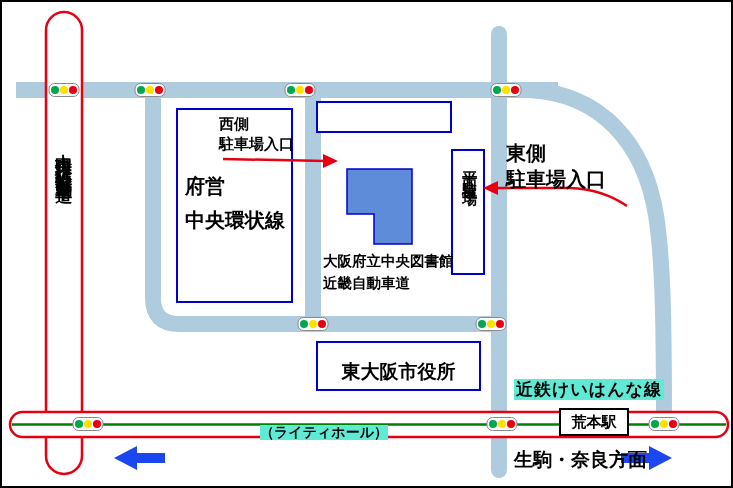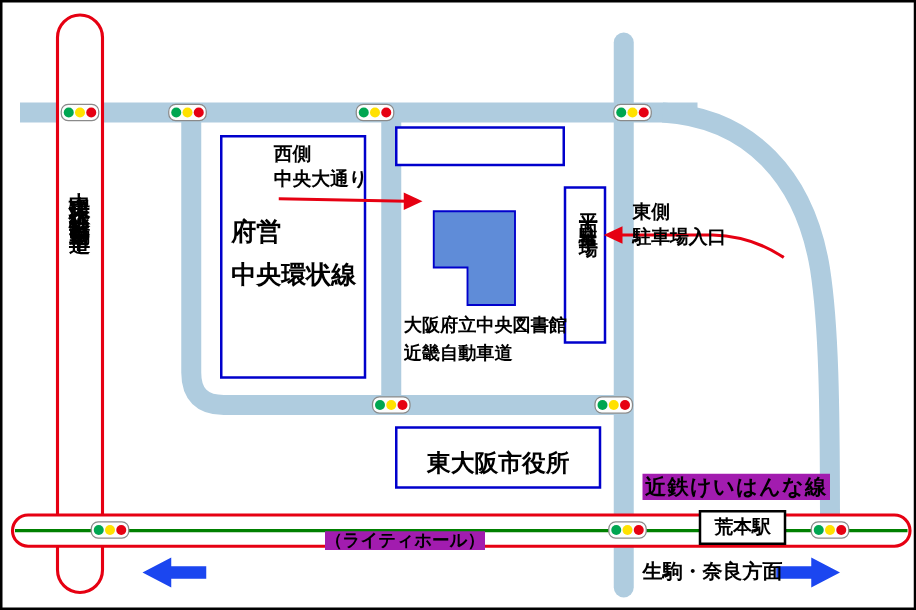--- a/index.html
+++ b/index.html
@@ -36,21 +36,21 @@
     position:absolute;
     color:#000;
     font-weight:bold;
     white-space:nowrap;
     line-height:1.25;
   }
   .pre{white-space:pre-line;}
   .vert{writing-mode:vertical-rl;text-orientation:mixed;}
   .vertup{writing-mode:vertical-rl;text-orientation:upright;}
   .center{display:flex;align-items:center;justify-content:center;}
-  .whitebg{background:#a21caf;}
+  .whitebg{background:#5eead4;}
 </style>
 </head>
 <body>
 
 <div class="stage">
 
   <svg width="733" height="488" viewBox="0 0 733 488">
 
     <path class="road" d="M14 88 H556"></path>
     <path class="road" d="M528 88 C598 92 642 140 654 213 C661 258 662 320 662 422"></path>
@@ -132,35 +132,35 @@
         <circle class="sr" cx="9" cy="0" r="4"></circle>
     </g>
   </svg>
 
   <div class="lbl vert" style="left:51px;top:138px;font-size:17px;letter-spacing:3px;">中央環状線（近畿自動車道）</div>
 
   <div class="lbl pre" style="left:183px;top:167px;font-size:20px;line-height:1.7;">府営
 中央環状線</div>
 
   <div class="lbl pre" style="left:217px;top:112px;font-size:15px;line-height:1.3;">西側
-中央大通り</div>
+駐車場入口</div>
 
-  <div class="lbl pre" style="left:504px;top:158px;font-size:15px;line-height:1.3;">東側
+  <div class="lbl pre" style="left:504px;top:138px;font-size:20px;line-height:1.3;">東側
 駐車場入口</div>
 
   <div class="lbl pre" style="left:321px;top:248px;font-size:14.5px;line-height:1.55;">大阪府立中央図書館
 近畿自動車道</div>
 
   <div class="lbl vertup" style="left:458px;top:157px;font-size:15px;letter-spacing:5px;">平面駐車場</div>
 
   <div class="lbl center" style="left:315px;top:340px;width:163px;height:60px;font-size:19px;">東大阪市役所</div>
 
   <div class="lbl center" style="left:558px;top:407px;width:68px;height:26px;font-size:15px;">荒本駅</div>
 
 
   <div class="lbl whitebg" style="left:258px;top:423px;font-size:14px;line-height:1.1;">（ライティホール）</div>
 
   <div class="lbl whitebg" style="left:512px;top:377px;font-size:17px;letter-spacing:1px;padding:0 2px;">近鉄けいはんな線</div>
 
 
-  <div class="lbl" style="left:512px;top:446px;font-size:16px;">生駒・奈良方面</div>
+  <div class="lbl" style="left:512px;top:446px;font-size:19px;">生駒・奈良方面</div>
 
 </div>
 
 </body></html>

